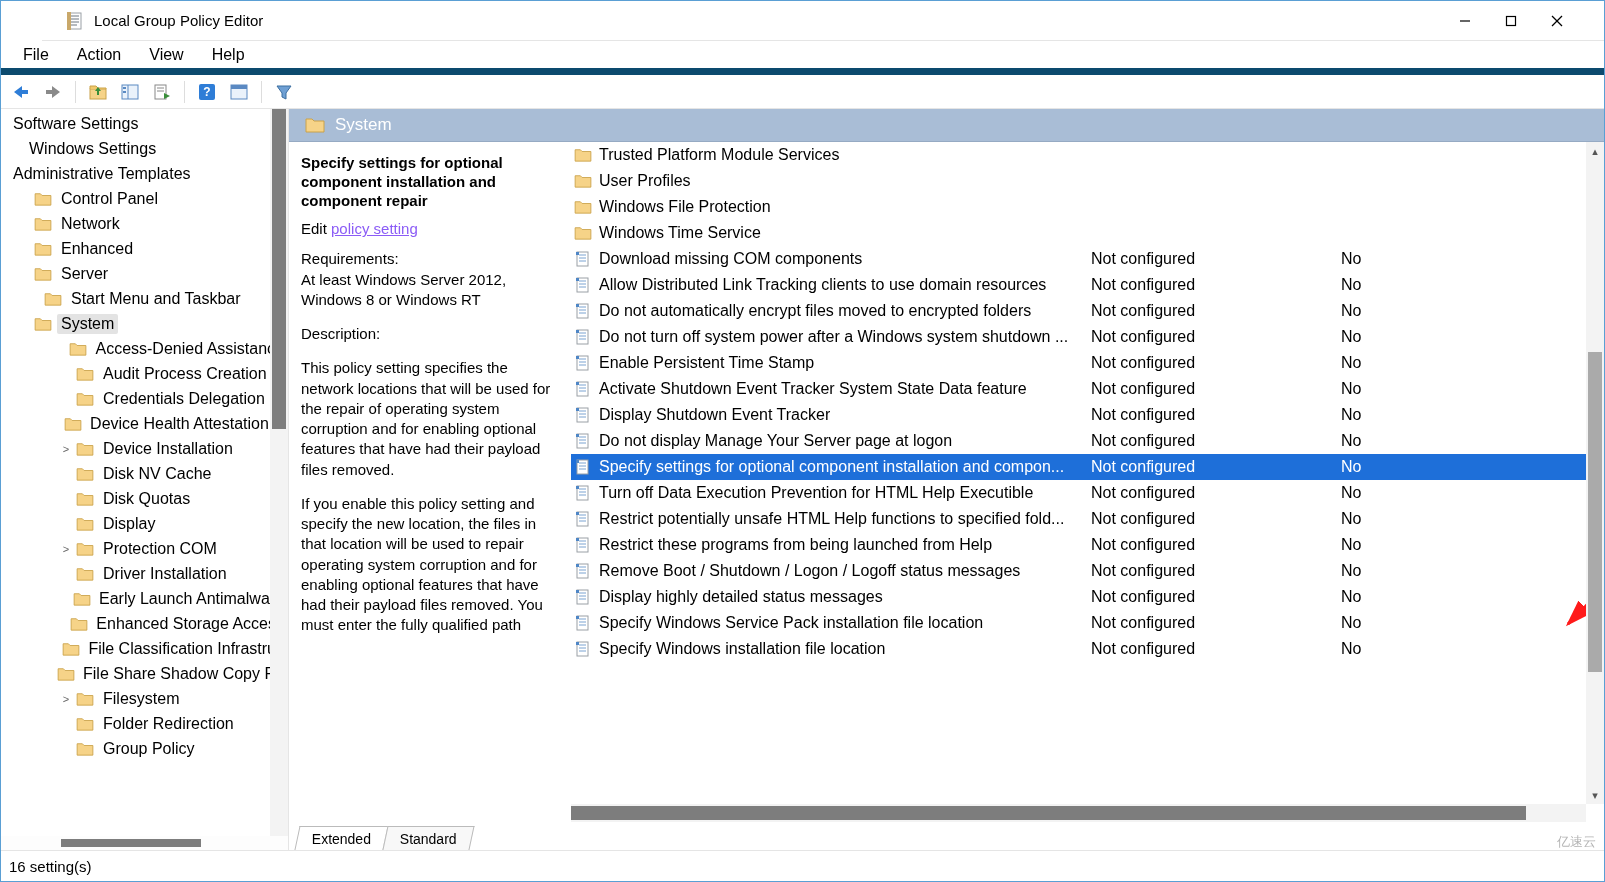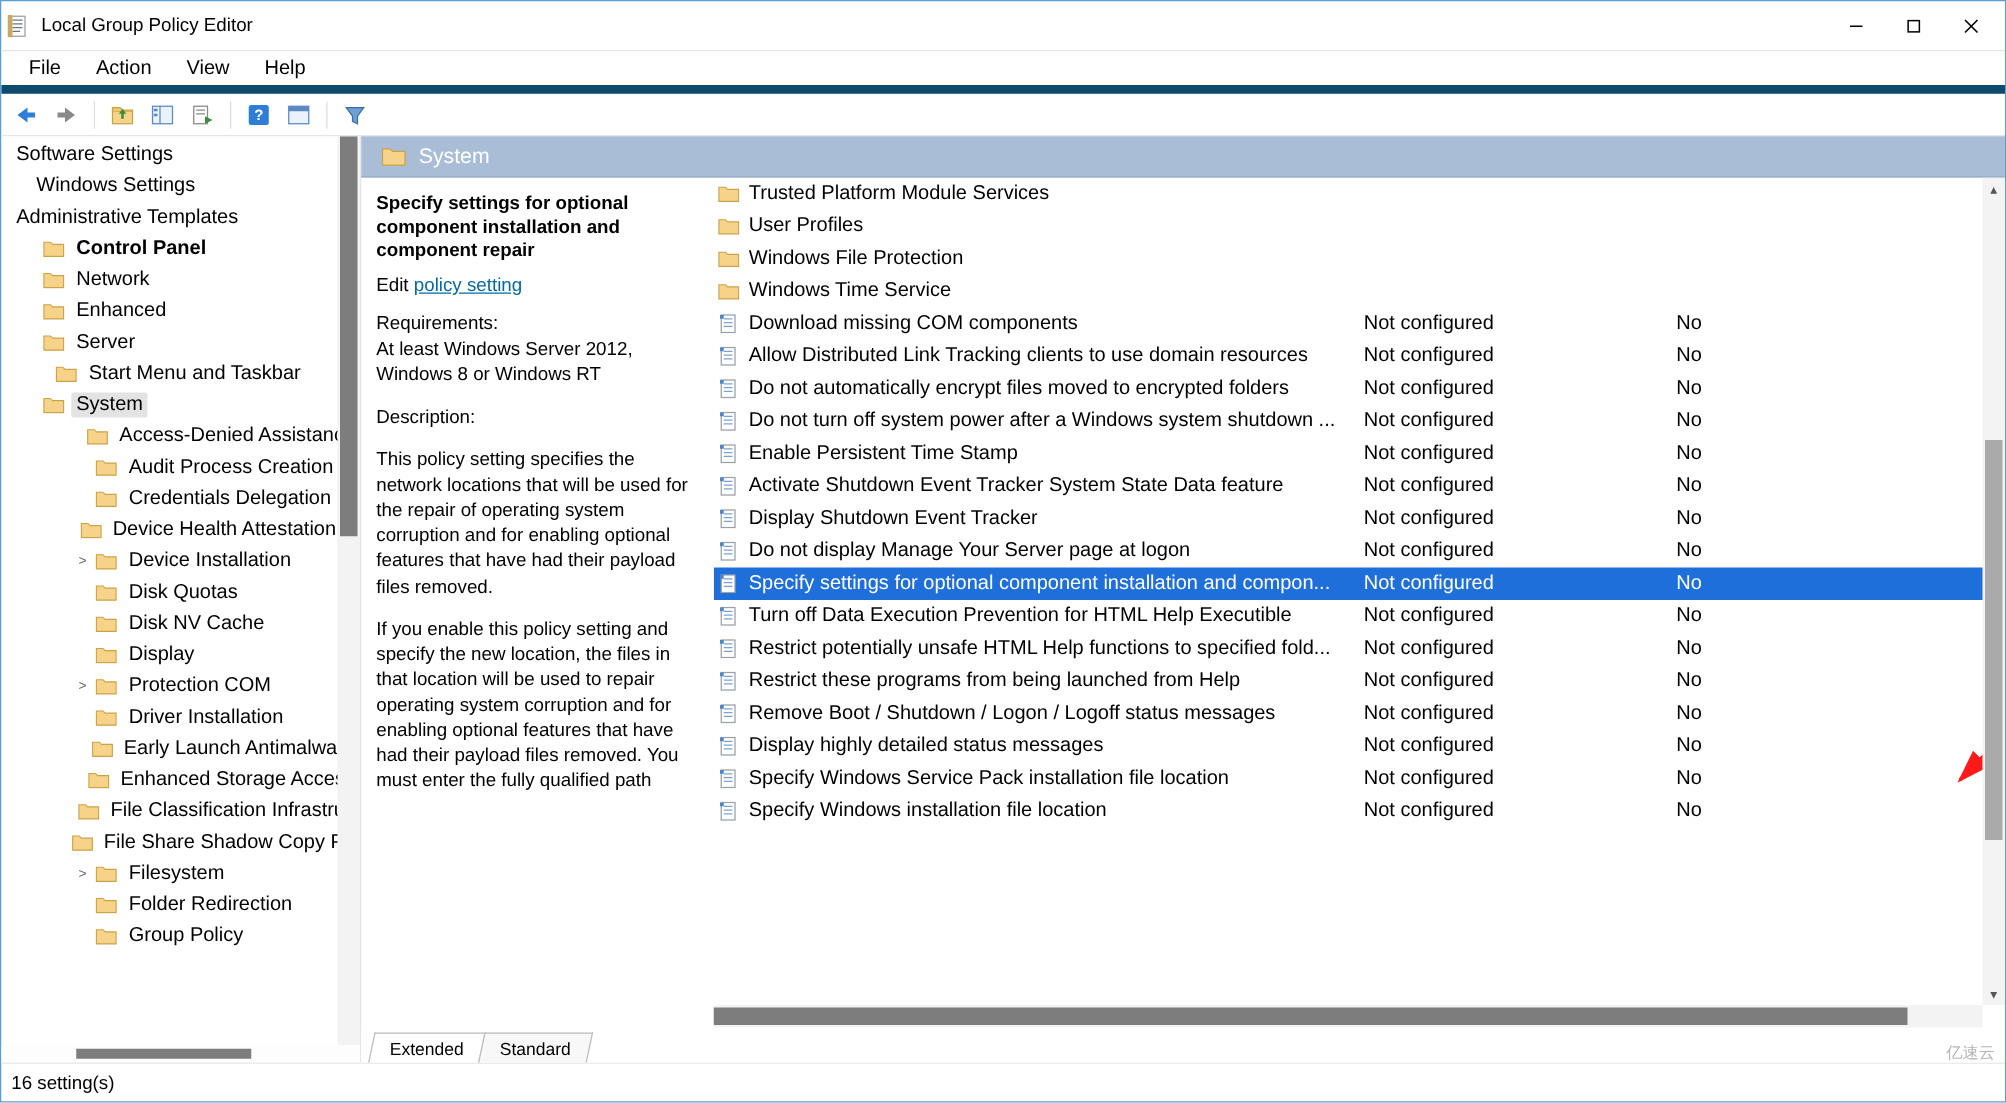--- a/index.html
+++ b/index.html
@@ -15,22 +15,23 @@
   flex-direction: column;
   position: relative;
   overflow: hidden;
 }
 
 
 .titlebar {
   height: 40px;
   display: flex;
   align-items: center;
-  padding: 0 4px;
+  padding: 0 24px;
   border-bottom: 1px solid #e5e5e5;
+  margin-left: 41px;
 }
 .titlebar .app-icon {
   width: 20px; height: 20px;
   margin-right: 8px;
   display: inline-flex; align-items: center; justify-content: center;
 }
 .titlebar .title { font-size: 15px; }
 .titlebar .spacer { flex: 1; }
 .winbtn {
   width: 46px; height: 34px;
@@ -123,21 +124,21 @@
 .content { flex: 1; display: flex; min-height: 0; }
 
 .desc-panel {
   width: 282px;
   padding: 12px 10px 8px 12px;
   font-size: 15px;
   overflow: hidden;
 }
 .desc-panel .desc-title { font-weight: 700; margin-bottom: 10px; line-height: 1.25; }
 .desc-panel .edit-line { margin-bottom: 12px; }
-.desc-panel a { color: #0369a1; text-decoration: underline; }
+.desc-panel a { color: #8b5cf6; text-decoration: underline; }
 .desc-panel p { margin-bottom: 14px; line-height: 1.35; }
 
 .list-panel { flex: 1; min-width: 0; position: relative; display: flex; flex-direction: column; }
 .col-header {
   display: flex;
   height: 32px;
   align-items: center;
   border-bottom: 1px solid #e8e8e8;
   font-size: 16px;
 }
@@ -331,21 +332,21 @@
     <div class="tree-content" id="tree-content">
         <div class="tree-row" style="padding-left: 8px;">
           <span class="tree-label">Software Settings</span>
         </div>
         <div class="tree-row" style="padding-left: 24px;">
           <span class="tree-label">Windows Settings</span>
         </div>
         <div class="tree-row" style="padding-left: 8px;">
           <span class="tree-label">Administrative Templates</span>
         </div>
-        <div class="tree-row" style="padding-left: 32px; font-weight: bold;">
+        <div class="tree-row" style="padding-left: 32px;">
           <span class="folder-glyph">
             <svg width="18" height="14" viewBox="0 0 20 16">
               <path d="M1 2 L7 2 L9 4 L19 4 L19 15 L1 15 Z" fill="#f6d388" stroke="#caa24a"></path>
             </svg>
           </span>
           <span class="tree-label">Control Panel</span>
         </div>
         <div class="tree-row" style="padding-left: 32px;">
           <span class="folder-glyph">
             <svg width="18" height="14" viewBox="0 0 20 16">
@@ -431,30 +432,30 @@
           </span>
           <span class="tree-label">Device Installation</span>
         </div>
         <div class="tree-row" style="padding-left: 56px;">
           <span class="expander"></span>
           <span class="folder-glyph">
             <svg width="18" height="14" viewBox="0 0 20 16">
               <path d="M1 2 L7 2 L9 4 L19 4 L19 15 L1 15 Z" fill="#f6d388" stroke="#caa24a"></path>
             </svg>
           </span>
+          <span class="tree-label">Disk NV Cache</span>
+        </div>
+        <div class="tree-row" style="padding-left: 56px;">
+          <span class="expander"></span>
+          <span class="folder-glyph">
+            <svg width="18" height="14" viewBox="0 0 20 16">
+              <path d="M1 2 L7 2 L9 4 L19 4 L19 15 L1 15 Z" fill="#f6d388" stroke="#caa24a"></path>
+            </svg>
+          </span>
           <span class="tree-label">Disk Quotas</span>
-        </div>
-        <div class="tree-row" style="padding-left: 56px;">
-          <span class="expander"></span>
-          <span class="folder-glyph">
-            <svg width="18" height="14" viewBox="0 0 20 16">
-              <path d="M1 2 L7 2 L9 4 L19 4 L19 15 L1 15 Z" fill="#f6d388" stroke="#caa24a"></path>
-            </svg>
-          </span>
-          <span class="tree-label">Disk NV Cache</span>
         </div>
         <div class="tree-row" style="padding-left: 56px;">
           <span class="expander"></span>
           <span class="folder-glyph">
             <svg width="18" height="14" viewBox="0 0 20 16">
               <path d="M1 2 L7 2 L9 4 L19 4 L19 15 L1 15 Z" fill="#f6d388" stroke="#caa24a"></path>
             </svg>
           </span>
           <span class="tree-label">Display</span>
         </div>

